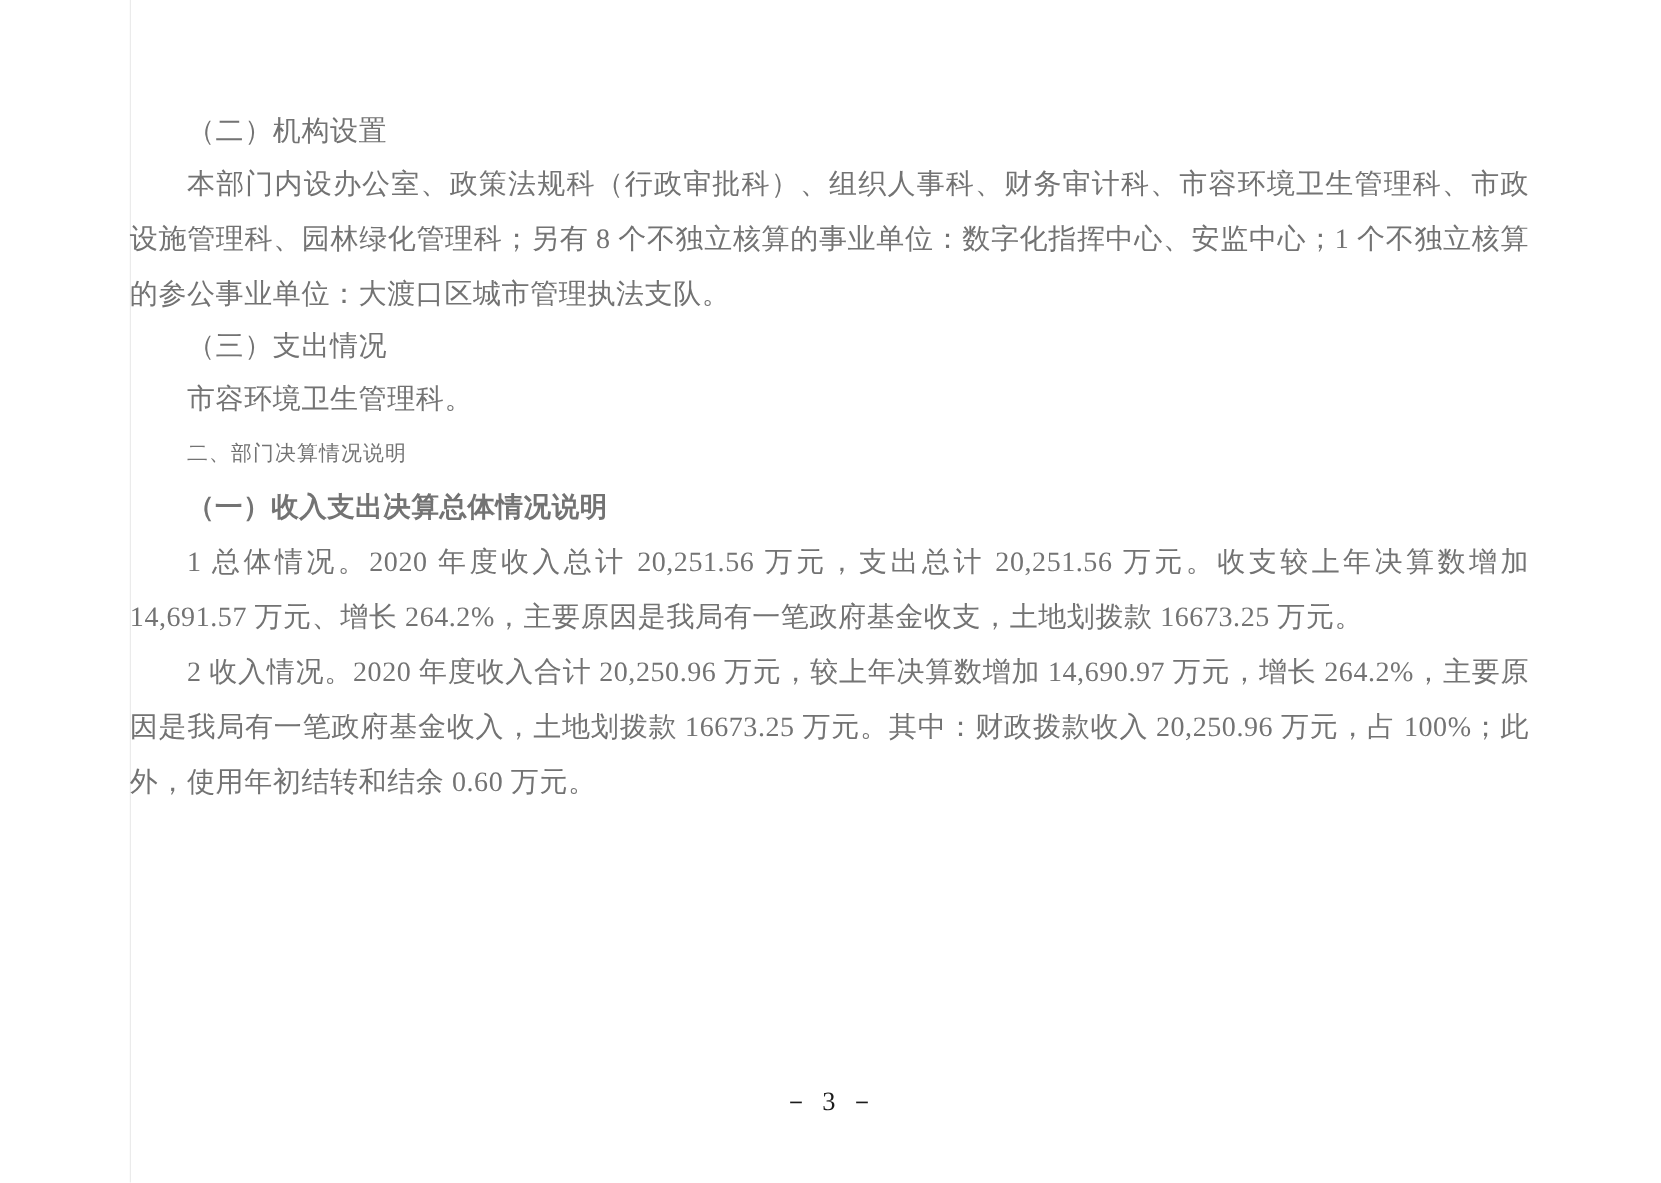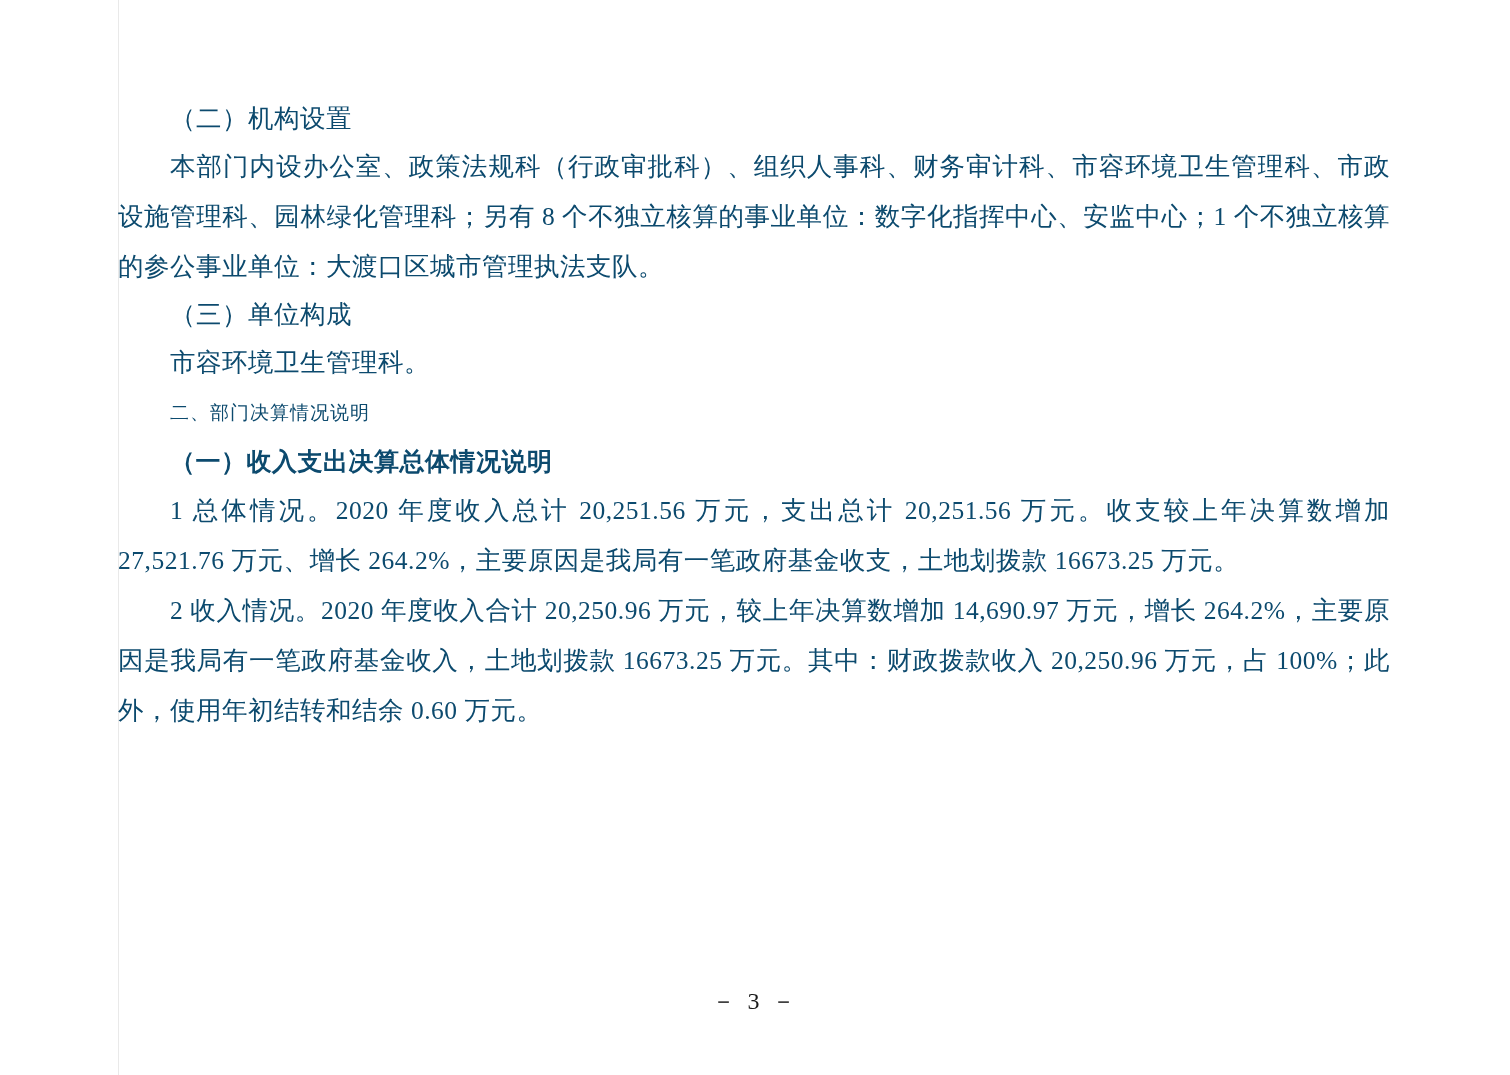--- a/index.html
+++ b/index.html
@@ -36,21 +36,21 @@
     top: 96px;
     width: 1272px;
   }
   p {
     margin: 0;
     font-size: 25.5px;
     line-height: 46px;
     letter-spacing: 0.5px;
     text-align: justify;
     text-justify: inter-ideograph;
-    color: #0c4a6e;
+    color: #737373;
   }
   .indent {
     text-indent: 52px;
   }
   .heading-bold {
     font-weight: normal;
     font-size: 19px;
     line-height: 50px;
     text-indent: 52px;
     letter-spacing: 1px;
@@ -83,29 +83,29 @@
 <div class="page">
 
   <div class="left-rule"></div>
 
   <div class="content">
 
     <p class="indent">（二）机构设置</p>
 
     <p class="indent para-body">本部门内设办公室、政策法规科（行政审批科）、组织人事科、财务审计科、市容环境卫生管理科、市政设施管理科、园林绿化管理科；另有 8 个不独立核算的事业单位：数字化指挥中心、安监中心；1 个不独立核算的参公事业单位：大渡口区城市管理执法支队。</p>
 
-    <p class="indent">（三）单位构成</p>
+    <p class="indent">（三）支出情况</p>
 
     <p class="indent para-body">市容环境卫生管理科。</p>
 
     <p class="heading-bold">二、部门决算情况说明</p>
 
     <p class="sub-bold">（一）收入支出决算总体情况说明</p>
 
-    <p class="indent para-body">1 总体情况。2020 年度收入总计 20,251.56 万元，支出总计 20,251.56 万元。收支较上年决算数增加 27,521.76 万元、增长 264.2%，主要原因是我局有一笔政府基金收支，土地划拨款 16673.25 万元。</p>
+    <p class="indent para-body">1 总体情况。2020 年度收入总计 20,251.56 万元，支出总计 20,251.56 万元。收支较上年决算数增加 14,691.57 万元、增长 264.2%，主要原因是我局有一笔政府基金收支，土地划拨款 16673.25 万元。</p>
 
     <p class="indent para-body">2 收入情况。2020 年度收入合计 20,250.96 万元，较上年决算数增加 14,690.97 万元，增长 264.2%，主要原因是我局有一笔政府基金收入，土地划拨款 16673.25 万元。其中：财政拨款收入 20,250.96 万元，占 100%；此外，使用年初结转和结余 0.60 万元。</p>
 
 
   </div>
 
   <div class="footer">－ 3 －</div>
 
 </div>
 

